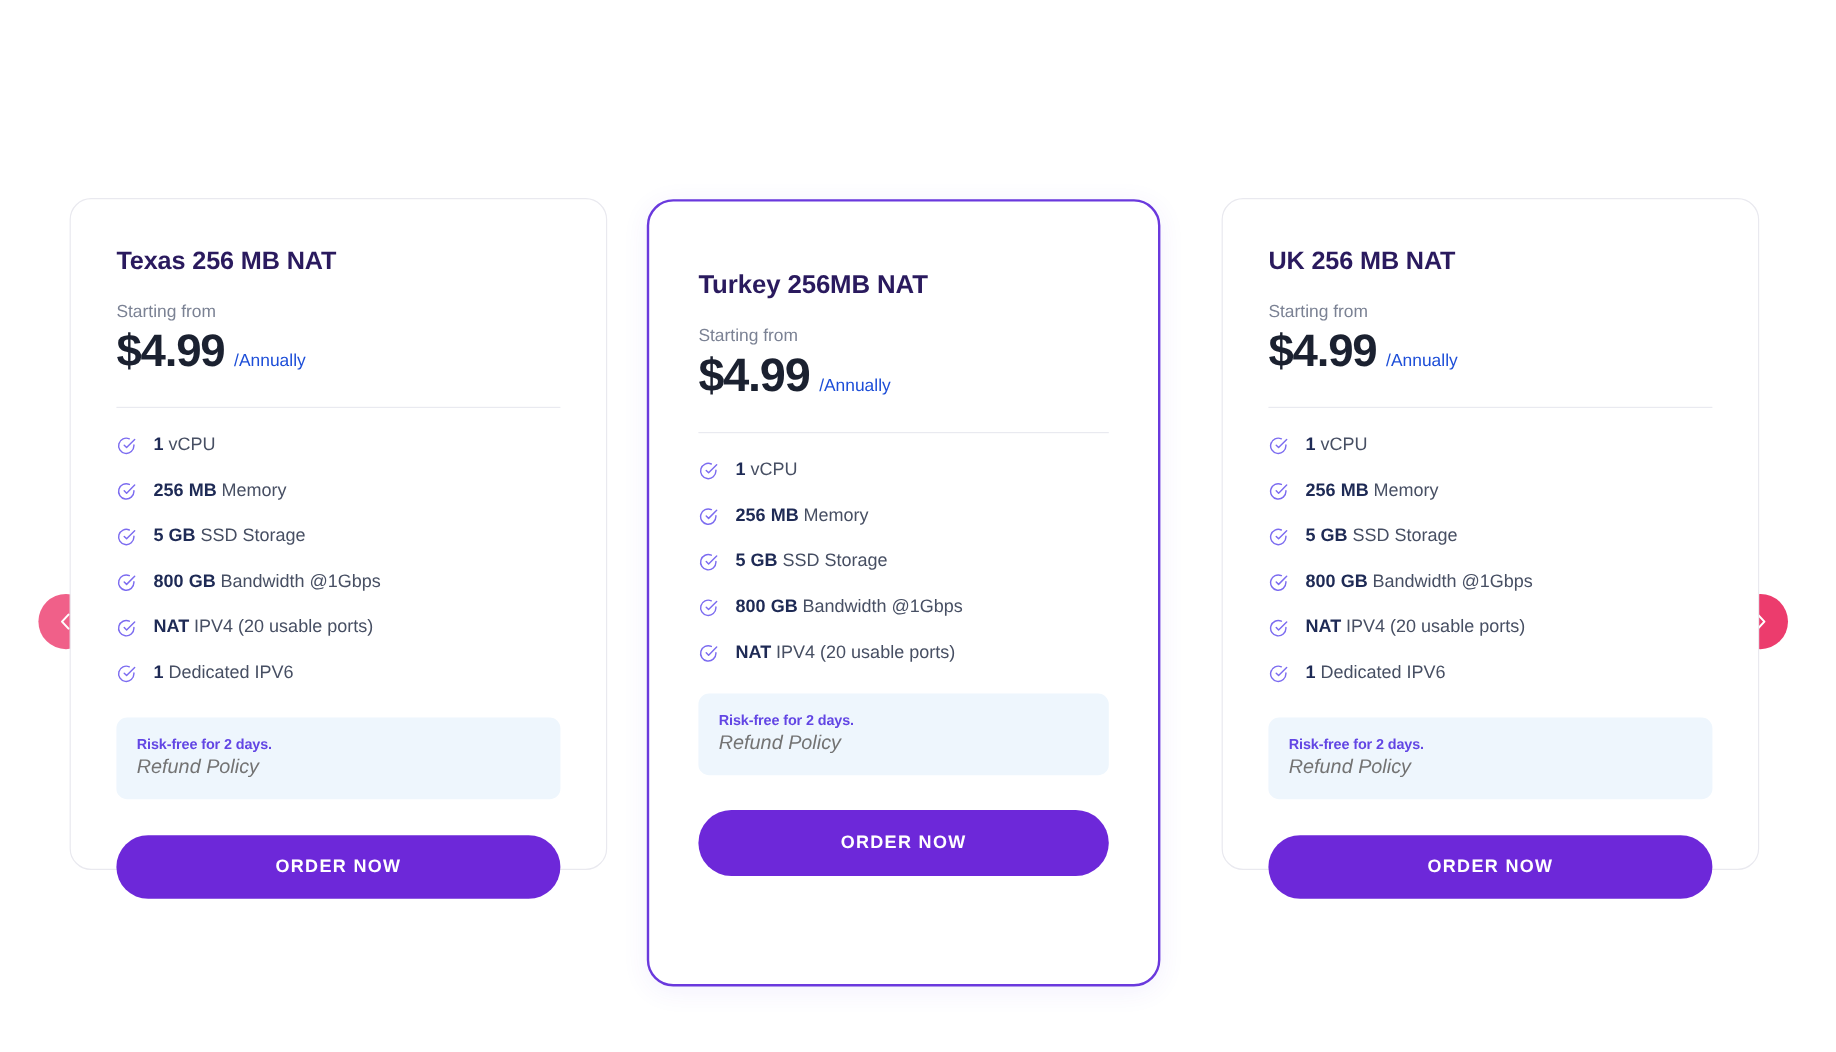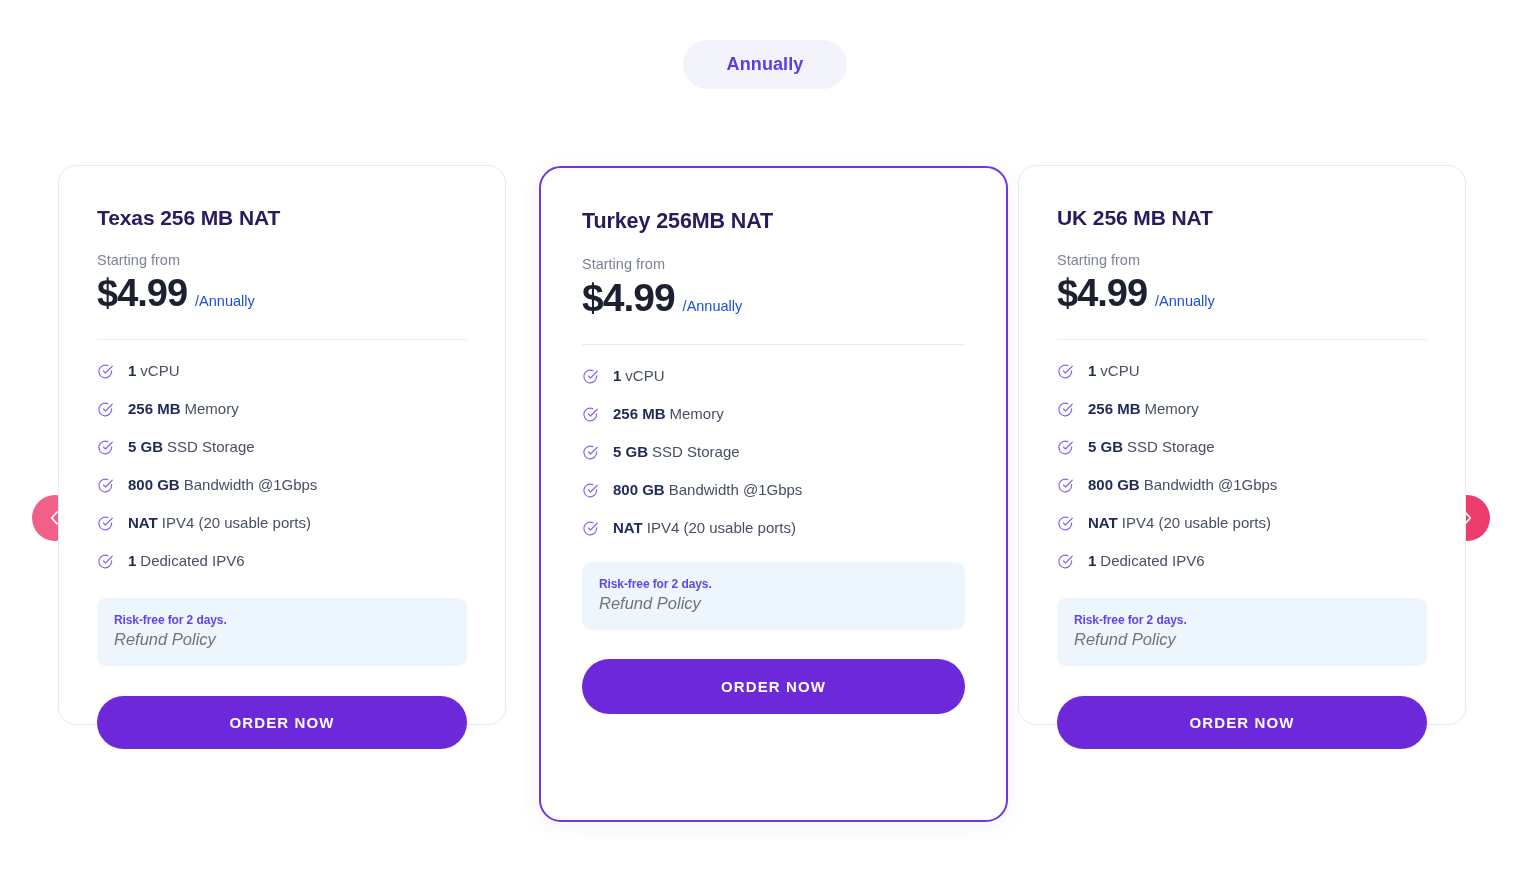--- a/index.html
+++ b/index.html
@@ -79,25 +79,25 @@
     top: 165px;
     width: 448px;
     height: 560px;
   }
   .card-0 { left: 58px; }
   .card-2 { left: 1018px; }
 
   .card.featured {
     top: 166px;
     left: 539px;
-    width: 469px;
+    width: 428px;
     height: 656px;
     border: 2px solid #6a39dd;
     border-radius: 22px;
-    padding: 0 41px;
+    padding: 16px 41px;
     box-shadow: 0 4px 22px rgba(90, 52, 224, .07);
   }
 
   .card-title {
     font-size: 21px;
     font-weight: 700;
     color: #2a1a5e;
     letter-spacing: -.1px;
     margin-top: 40px;
   }
@@ -200,23 +200,20 @@
     letter-spacing: 1.1px;
     cursor: pointer;
   }
   .featured .order-btn { margin-top: 29px; padding: 19px 0; }
 </style>
 </head>
 <body>
 
 <div class="page">
 
-  <div class="toggle-row">
-    <div class="toggle-pill">Annually</div>
-  </div>
 
   <button class="arrow arrow-prev">
     <span>
       <svg width="20" height="20" viewBox="0 0 24 24" fill="none" stroke="#ffffff" stroke-width="2.1" stroke-linecap="round" stroke-linejoin="round">
         <polyline points="14.5 5 8 12 14.5 19"></polyline>
       </svg>
     </span>
   </button>
 
   <button class="arrow arrow-next">

